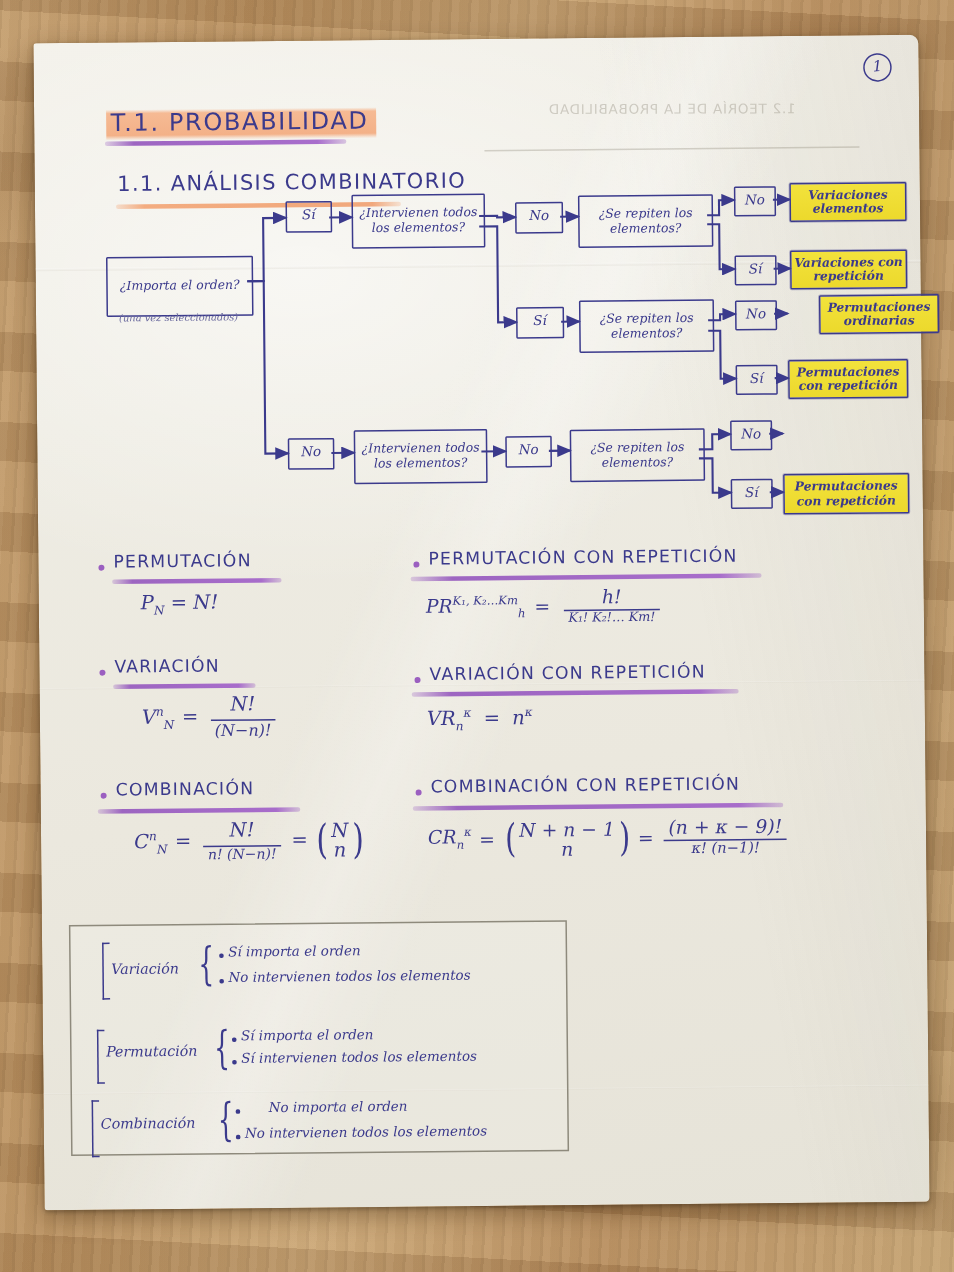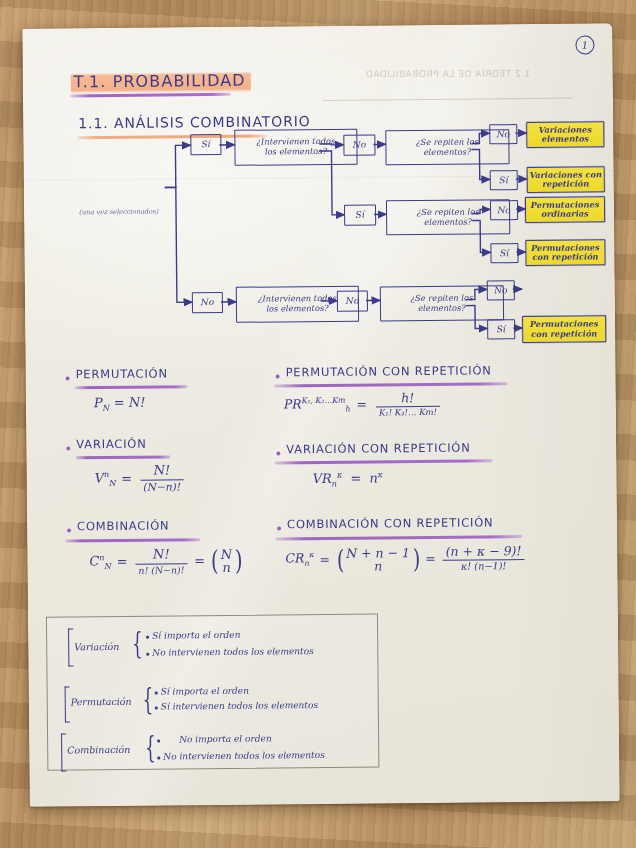--- a/index.html
+++ b/index.html
@@ -73,21 +73,21 @@
       background:linear-gradient(90deg,rgba(150,90,190,.25),rgba(150,90,190,.92) 12%,rgba(160,95,200,.9) 88%,rgba(150,90,190,.3));}
   .ul-orange{position:absolute;height:3px;border-radius:2px;
       background:linear-gradient(90deg,rgba(243,168,122,.3),rgba(243,168,122,.95) 10%,rgba(240,160,112,.9) 90%,rgba(243,168,122,.25));}
 
   
   .fc{position:absolute;left:0;top:0;width:590px;height:778px;pointer-events:none;}
   .node{position:absolute;border:1.6px solid #3b3a8c;color:#3b3a8c;
     font-family:"DejaVu Serif",serif;font-style:italic;
     display:flex;align-items:center;justify-content:center;text-align:center;
     line-height:1.15;background:transparent;border-radius:1px;}
-  .node.q{font-size:8.3px;padding:2px 18px;}
+  .node.q{font-size:8.3px;padding:2px 1px;}
   .node.sn{font-size:9px;font-style:italic;}
   .node.res{font-size:8.2px;font-style:italic;font-weight:600;
     background:linear-gradient(180deg,#f2e23c 0%,#efdd33 55%,#ecd92c 100%);
     border-width:1.8px;box-shadow:0 0 0 .5px rgba(59,58,140,.35);}
   .sub{position:absolute;color:#6b6a9e;font-family:"DejaVu Serif",serif;
     font-style:italic;font-size:6.6px;line-height:1.25;text-align:center;}
 
   
   .sec-title{font-size:11.5px;letter-spacing:.8px;font-style:normal;
     font-family:"DejaVu Sans",sans-serif;color:#3b3a8c;}
@@ -178,20 +178,23 @@
 
           <path d="M492,109 L503,109"></path>
           <path d="M492,155 L503,155"></path>
           <path d="M492,185 L501,185"></path>
           <path d="M492,228 L501,228"></path>
           <path d="M488,265 L497,265"></path>
           <path d="M488,304 L497,304"></path>
         </g>
       </svg>
 
+      <div class="node q" style="left:47px;top:143px;width:94px;height:34px;">
+        <span>¿Importa el orden?</span>
+      </div>
       <div class="sub" style="left:52px;top:180px;width:86px;">(una vez seleccionados)</div>
 
       <div class="node sn" style="left:167px;top:107px;width:29px;height:19px;">Sí</div>
       <div class="node sn" style="left:167px;top:265px;width:29px;height:19px;">No</div>
 
       <div class="node q" style="left:211px;top:103px;width:85px;height:30px;">
         <span>¿Intervienen todos los elementos?</span>
       </div>
       <div class="node q" style="left:211px;top:260px;width:85px;height:30px;">
         <span>¿Intervienen todos los elementos?</span>
@@ -217,21 +220,21 @@
       <div class="node sn" style="left:466px;top:219px;width:26px;height:18px;">Sí</div>
       <div class="node sn" style="left:462px;top:256px;width:26px;height:18px;">No</div>
       <div class="node sn" style="left:462px;top:295px;width:26px;height:18px;">Sí</div>
 
       <div class="node res" style="left:503px;top:98px;width:76px;height:24px;">
         <span>Variaciones elementos</span>
       </div>
       <div class="node res" style="left:503px;top:143px;width:76px;height:24px;">
         <span>Variaciones con repetición</span>
       </div>
-      <div class="node res" style="left:501px;top:173px;width:78px;height:24px;align-items:center;">
+      <div class="node res" style="left:522px;top:173px;width:78px;height:24px;align-items:center;">
         <span>Permutaciones ordinarias</span>
       </div>
       <div class="node res" style="left:501px;top:216px;width:78px;height:24px;">
         <span>Permutaciones con repetición</span>
       </div>
       <div class="node res" style="left:497px;top:292px;width:82px;height:25px;">
         <span>Permutaciones con repetición</span>
       </div>
     </div>
 
@@ -288,21 +291,21 @@
       <span class="frac">
         <span class="num">h!</span>
         <span class="bar"></span>
         <span class="den" style="font-size:.68em;font-style:italic;">K₁! K₂!… Km!</span>
       </span>
     </div>
 
     <div class="bullet" style="left:250px;top:425px;"></div>
     <div class="hw sec-title" style="left:260px;top:417px;">VARIACIÓN CON REPETICIÓN</div>
     <div class="ul-purple" style="left:248px;top:435px;width:218px;"></div>
-    <div class="hw frm" style="left:258px;top:445px;font-size:13px;margin-left:28px;">
+    <div class="hw frm" style="left:258px;top:445px;font-size:13px;">
       <span><span>VR</span><sub class="s">n</sub><sup class="s">κ</sup></span>
       <span style="margin:0 4px;">=</span>
       <span><span>n</span><sup class="s">κ</sup></span>
     </div>
 
     <div class="bullet" style="left:250px;top:500px;"></div>
     <div class="hw sec-title" style="left:260px;top:492px;">COMBINACIÓN CON REPETICIÓN</div>
     <div class="ul-purple" style="left:248px;top:511px;width:247px;"></div>
     <div class="hw frm" style="left:258px;top:520px;font-size:12.5px;display:flex;align-items:center;">
       <span><span>CR</span><sub class="s">n</sub><sup class="s">κ</sup></span>

